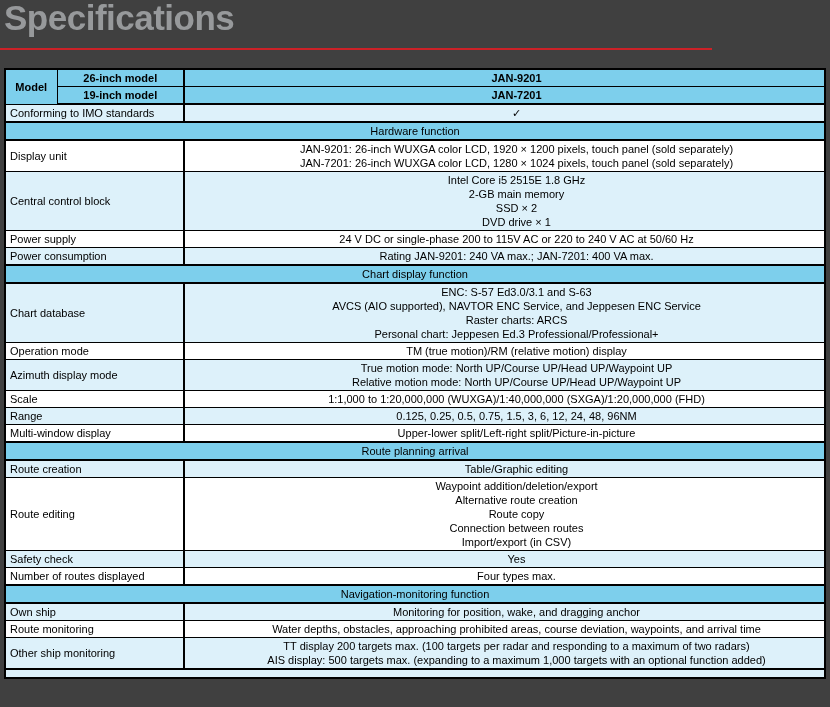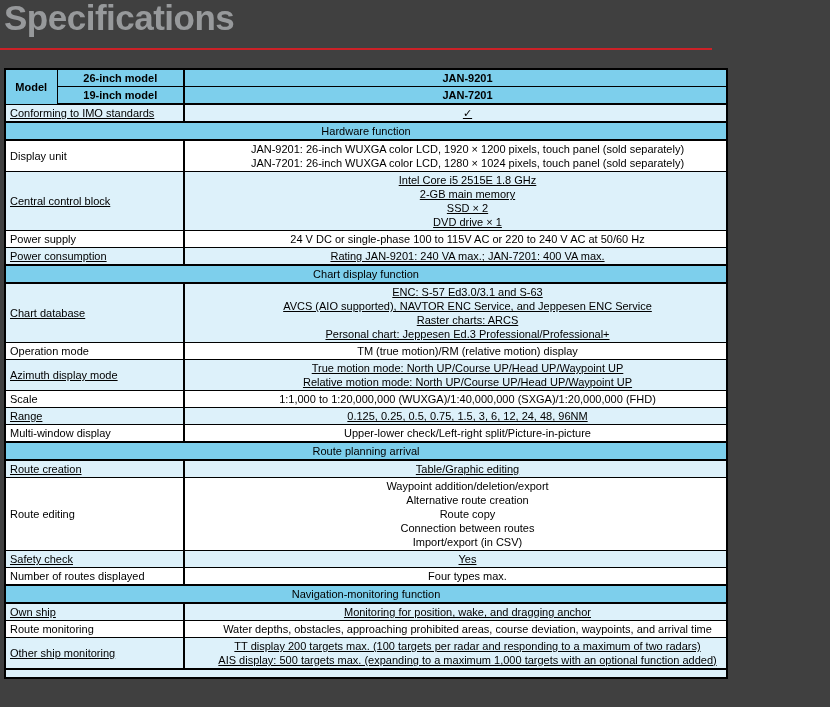--- a/index.html
+++ b/index.html
@@ -11,31 +11,31 @@
     --red:#cc2127;
     --text:#000000;
   }
   *{box-sizing:border-box;margin:0;padding:0;}
   html,body{width:830px;height:707px;overflow:hidden;background:#fff;
     font-family:"Liberation Sans","DejaVu Sans",sans-serif;}
   .page{position:relative;width:830px;height:707px;background:#404040;}
   .title{position:absolute;left:4px;top:-2px;font-size:35px;font-weight:bold;
     letter-spacing:-0.5px;color:var(--titlegray);}
   .red-rule{position:absolute;left:0;top:48px;width:712px;height:2px;background:var(--red);}
-  table.spec{position:absolute;left:4px;top:68px;width:724px;border-collapse:collapse;
+  table.spec{position:absolute;left:4px;top:68px;width:822px;border-collapse:collapse;
     table-layout:fixed;border:2px solid var(--border);font-size:11px;line-height:14px;color:var(--text);}
   td{border:1px solid var(--border);padding:1px 4px;vertical-align:middle;overflow:hidden;}
   td.value{border-left:2px solid var(--border);text-align:center;padding-left:28px;}
   tr.model-row td{background:var(--blue);font-weight:bold;text-align:center;height:17px;}
   td.model-head{text-align:center;}
   tr.model-row-last td{border-bottom:2px solid var(--border);}
   tr.section-row td{background:var(--blue);text-align:center;height:16px;
     border-top:2px solid var(--border);border-bottom:2px solid var(--border);}
   tr.data-row td{height:16px;}
-  tr.shade-light td{background:var(--light);text-decoration:underline;}
+  tr.shade-light td{background:var(--light);}
   tr.shade-white td{background:var(--white);}
   td.label{text-align:left;}
   tr.cutoff-row td{height:9px;background:var(--light);border-top:2px solid var(--border);}
   .vline{display:block;}
 </style>
 </head>
 <body>
 
 <div class="page">
   <div class="title">Specifications</div>
@@ -78,21 +78,21 @@
           <td class="value">
             <div class="vline">Intel Core i5 2515E 1.8 GHz</div>
             <div class="vline">2-GB main memory</div>
             <div class="vline">SSD × 2</div>
             <div class="vline">DVD drive × 1</div>
           </td>
         </tr>
         <tr class="data-row shade-white">
           <td colspan="2" class="label">Power supply</td>
           <td class="value">
-            <div class="vline">24 V DC or single-phase 100 to 115V AC or 220 to 240 V AC at 50/60 Hz</div>
+            <div class="vline">24 V DC or single-phase 200 to 115V AC or 220 to 240 V AC at 50/60 Hz</div>
           </td>
         </tr>
         <tr class="data-row shade-light">
           <td colspan="2" class="label">Power consumption</td>
           <td class="value">
             <div class="vline">Rating JAN-9201: 240 VA max.; JAN-7201: 400 VA max.</div>
           </td>
         </tr>
         <tr class="section-row">
           <td colspan="3">Chart display function</td>
@@ -127,21 +127,21 @@
         </tr>
         <tr class="data-row shade-light">
           <td colspan="2" class="label">Range</td>
           <td class="value">
             <div class="vline">0.125, 0.25, 0.5, 0.75, 1.5, 3, 6, 12, 24, 48, 96NM</div>
           </td>
         </tr>
         <tr class="data-row shade-white">
           <td colspan="2" class="label">Multi-window display</td>
           <td class="value">
-            <div class="vline">Upper-lower check/Left-right split/Picture-in-picture</div>
+            <div class="vline">Upper-lower split/Left-right split/Picture-in-picture</div>
           </td>
         </tr>
         <tr class="section-row">
           <td colspan="3">Route planning arrival</td>
         </tr>
         <tr class="data-row shade-light">
           <td colspan="2" class="label">Route creation</td>
           <td class="value">
             <div class="vline">Table/Graphic editing</div>
           </td>

